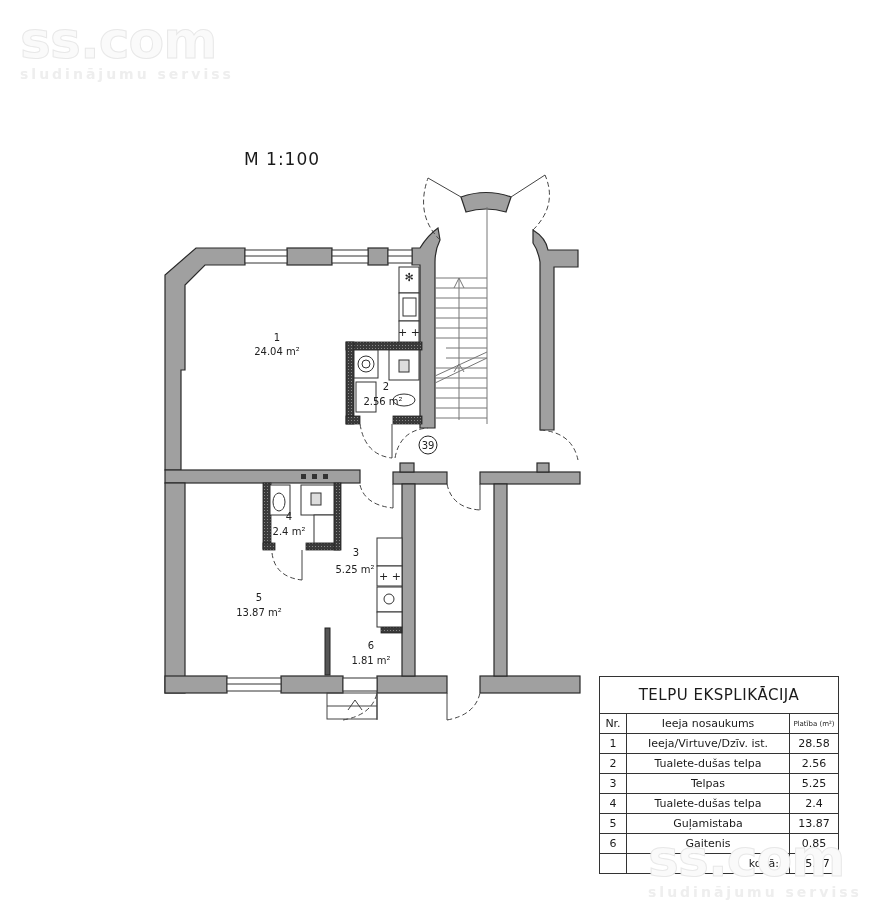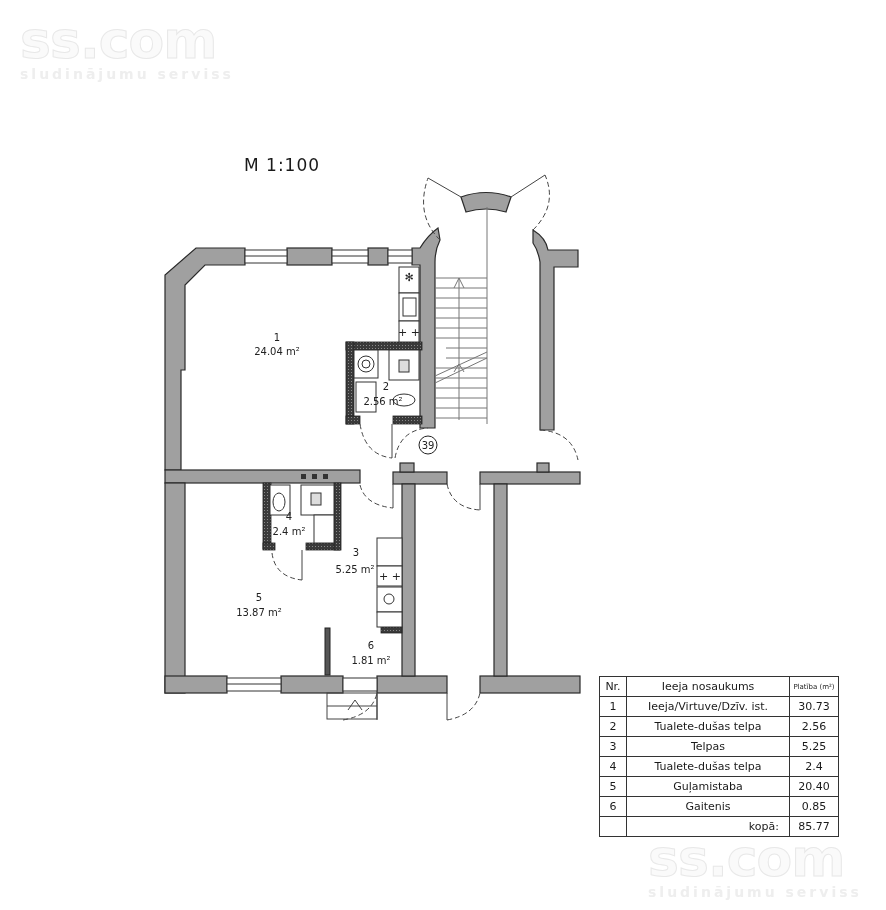--- a/index.html
+++ b/index.html
@@ -4,21 +4,21 @@
 <style>
   html, body { margin:0; padding:0; background:#ffffff; }
   body { width:886px; height:910px; position:relative; overflow:hidden; font-family:"DejaVu Sans", sans-serif; color:#1a1a1a; }
   .wm { position:absolute; color:#f0f0f0; font-family:"DejaVu Sans", sans-serif; pointer-events:none; user-select:none; }
   .wm .big { font-size:52px; font-weight:bold; letter-spacing:-1px; line-height:52px; -webkit-text-stroke:1px #e8e8e8; color:#fafafa; }
   .wm .small { font-size:14px; font-weight:bold; letter-spacing:3px; color:#eeeeee; }
   #wm-top { left:20px; top:14px; }
   #wm-bottom { left:648px; top:832px; }
   #plan-title { position:absolute; left:244px; top:143px; font-size:17px; letter-spacing:1px; }
   #plan-title .t1 { border-bottom:1.5px solid #333; padding-bottom:2px; width:146px; display:block; }
-  #plan-title .t2 { display:block; margin-top:12px; }
+  #plan-title .t2 { display:block; margin-top:6px; }
   svg#plan { position:absolute; left:0; top:0; }
   .lbl { font-family:"DejaVu Sans", sans-serif; font-size:10px; fill:#222; }
   #expl { position:absolute; left:599px; top:676px; width:240px; border:1.5px solid #333; border-collapse:collapse; font-size:11px; background:transparent; }
   #expl td, #expl th { border:1px solid #333; text-align:center; padding:0; height:19px; font-weight:normal; }
   #expl .title { height:36px; font-size:15px; letter-spacing:0.5px; }
   #expl .hdr-area { font-size:7px; }
   #expl .total-label { text-align:right; padding-right:10px; border-right:1px solid #333; }
 </style>
 </head>
 <body>
@@ -188,49 +188,52 @@
     <text x="289" y="535">2.4 m²</text>
     <text x="259" y="601">5</text>
     <text x="259" y="616">13.87 m²</text>
     <text x="371" y="649">6</text>
     <text x="371" y="664">1.81 m²</text>
   </g>
 </svg>
 
 <table id="expl">
   <tbody>
+      <tr>
+        <th colspan="3" class="title">TELPU EKSPLIKĀCIJA</th>
+      </tr>
   <tr>
     <th style="width:26px">Nr.</th>
     <th>Ieeja nosaukums</th>
     <th class="hdr-area" style="width:48px">Platība (m²)</th>
   </tr>
   <tr>
         <td>1</td>
         <td>Ieeja/Virtuve/Dzīv. ist.</td>
-        <td>30.73</td>
+        <td>28.58</td>
       </tr>
   <tr>
         <td>2</td>
         <td>Tualete-dušas telpa</td>
         <td>2.56</td>
       </tr>
   <tr>
         <td>3</td>
         <td>Telpas</td>
         <td>5.25</td>
       </tr>
   <tr>
         <td>4</td>
         <td>Tualete-dušas telpa</td>
         <td>2.4</td>
       </tr>
   <tr>
         <td>5</td>
         <td>Guļamistaba</td>
-        <td>20.40</td>
+        <td>13.87</td>
       </tr>
   <tr>
         <td>6</td>
         <td>Gaitenis</td>
         <td>0.85</td>
       </tr>
   <tr>
     <td style="border-right:none"></td>
     <td class="total-label">kopā:</td>
     <td>85.77</td>

